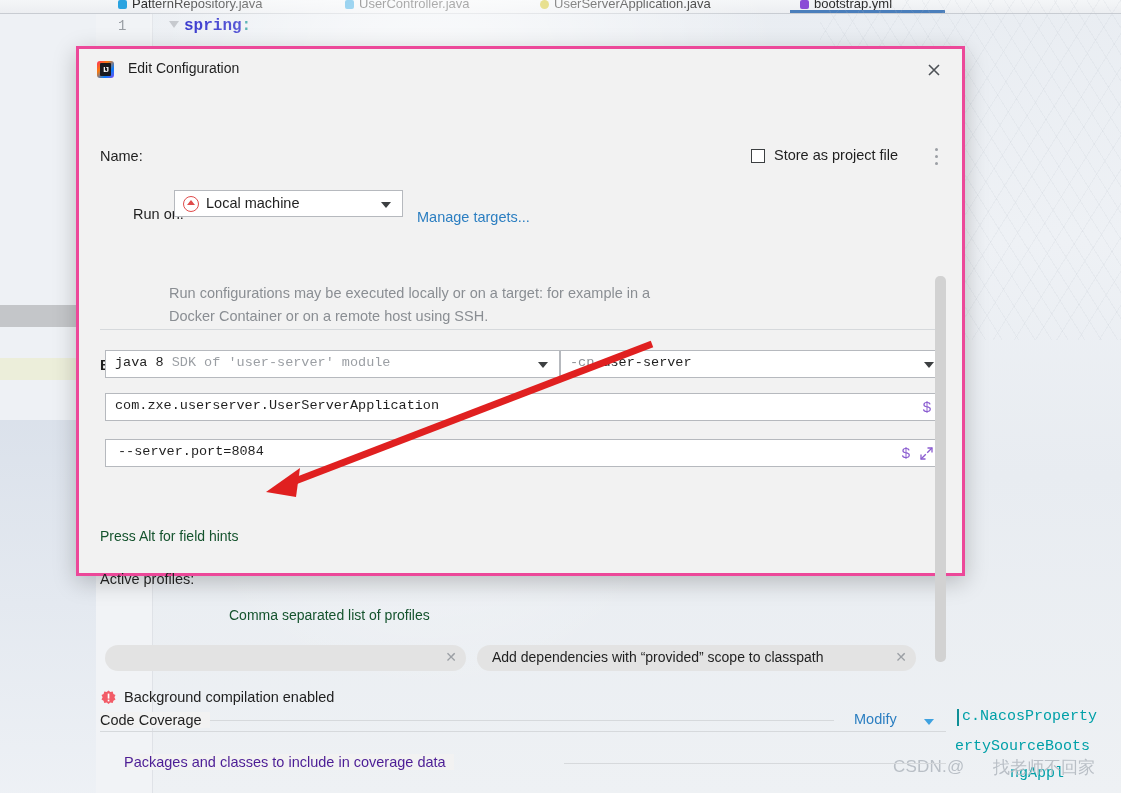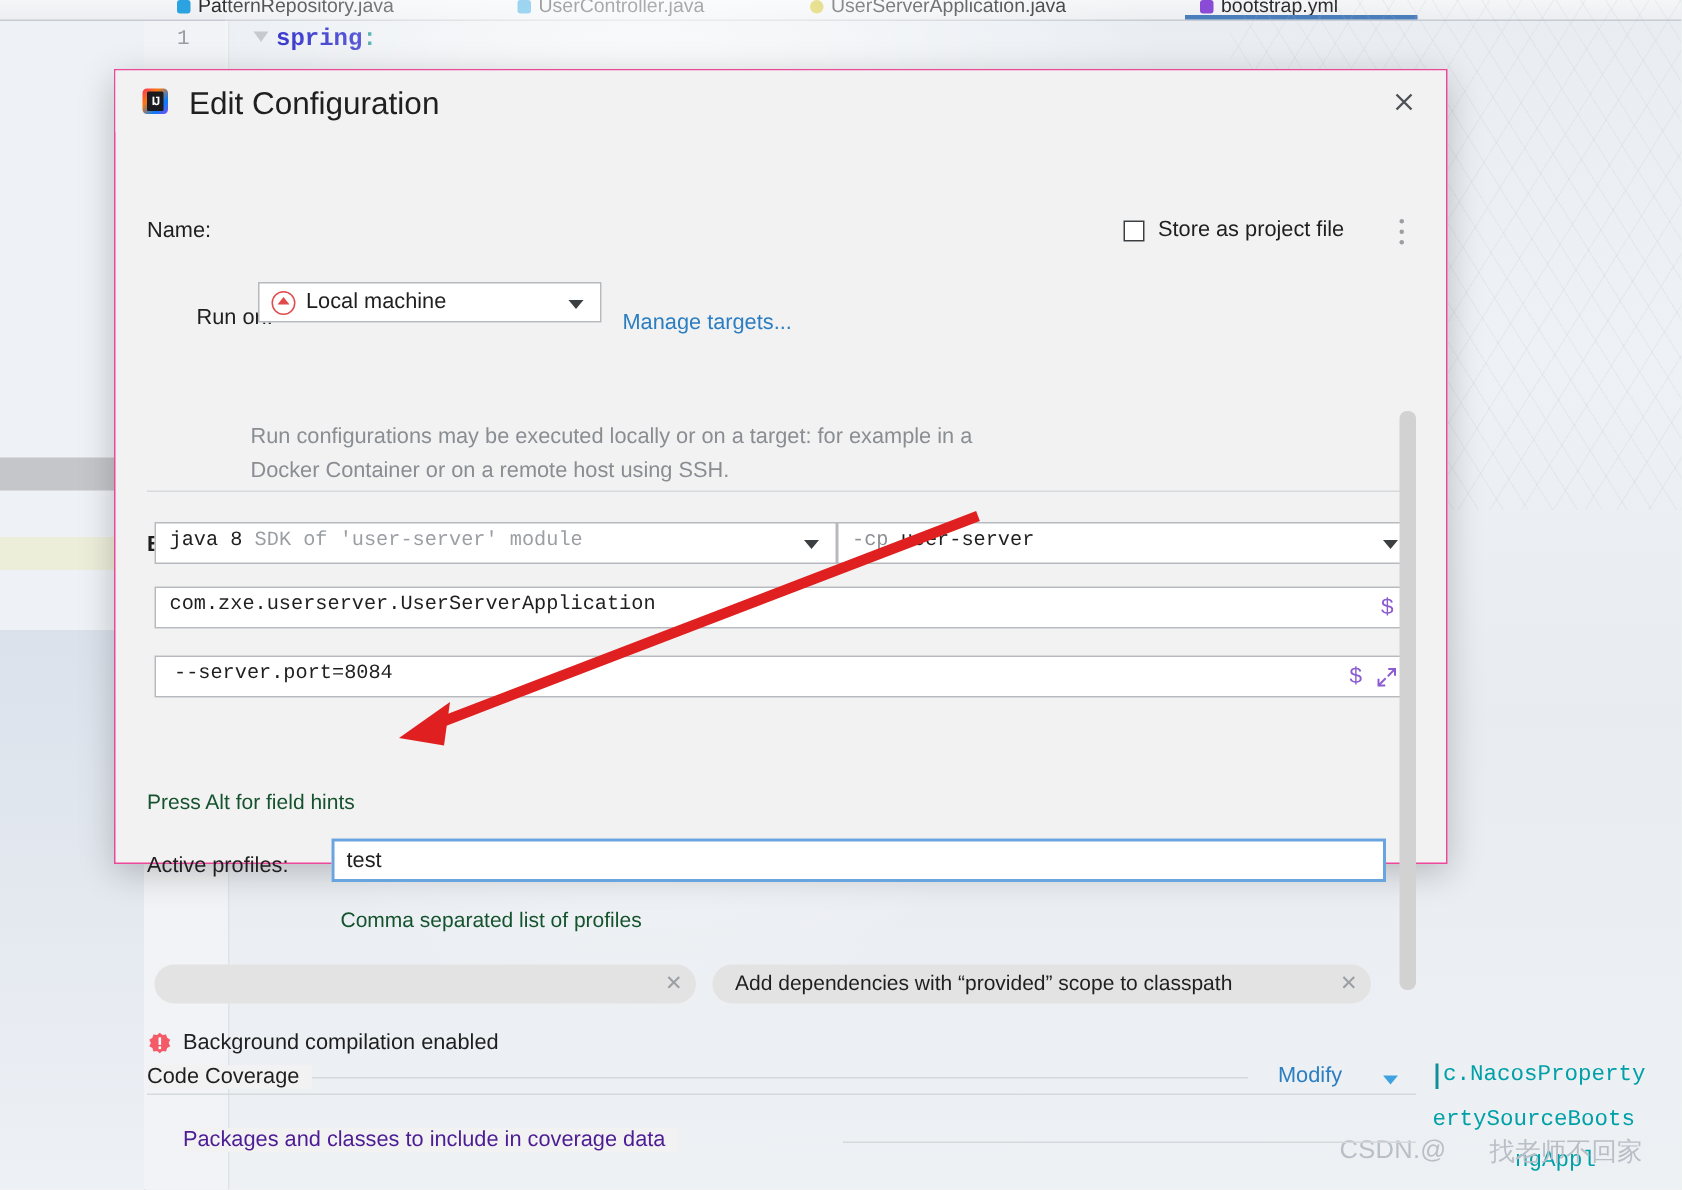--- a/index.html
+++ b/index.html
@@ -146,21 +146,21 @@
     left: 0; top: 420px; width: 96px; height: 373px;
     background: linear-gradient(180deg, rgba(200,210,225,.5), rgba(235,240,246,.2));
   }
 
   
   #dialog {
     position: absolute;
     left: 76px; top: 46px;
     width: 889px; height: 530px;
     background: #f2f2f2;
-    border: 1px solid #ec4899;
+    border: 3px solid #ec4899;
     box-shadow: 0 6px 22px rgba(0,0,0,.22);
     box-sizing: border-box;
   }
   #dialog-titlebar {
     position: relative;
     height: 41px;
     background: #f2f2f2;
   }
   #dialog-icon {
     position: absolute;
@@ -178,21 +178,21 @@
     font-size: 8px;
     font-family: "Liberation Sans", sans-serif;
     font-weight: bold;
     line-height: 13px;
     text-align: center;
     letter-spacing: -1px;
   }
   #dialog-title {
     position: absolute;
     left: 49px; top: 11px;
-    font-size: 21px;
+    font-size: 14px;
     color: #1f1f1f;
   }
   #dialog-close {
     position: absolute;
     right: 18px; top: 11px;
     width: 20px; height: 20px;
     cursor: pointer;
   }
   #dialog-close svg { display: block; }
 
@@ -631,21 +631,20 @@
           <path d="M13 2 L8.2 6.8" stroke="#8a5cd0" stroke-width="1.3" fill="none"></path>
           <path d="M6.5 13 H2 V8.5" stroke="#8a5cd0" stroke-width="1.3" fill="none"></path>
           <path d="M2 13 L6.8 8.2" stroke="#8a5cd0" stroke-width="1.3" fill="none"></path>
         </svg>
       </div>
     </div>
 
     <div class="hint" id="alt-hint">Press Alt for field hints</div>
 
     <div class="lbl" id="profiles-label">Active profiles:</div>
-    <input id="profiles-input" type="text" value="test" style="">
     <div class="hint" id="profiles-hint">Comma separated list of profiles</div>
 
     <div class="chip" id="chip-0">
       <div class="chip-x">✕</div>
     </div>
     <div class="chip" id="chip-1">
       <div class="chip-label">Add dependencies with “provided” scope to classpath</div>
       <div class="chip-x">✕</div>
     </div>
 

